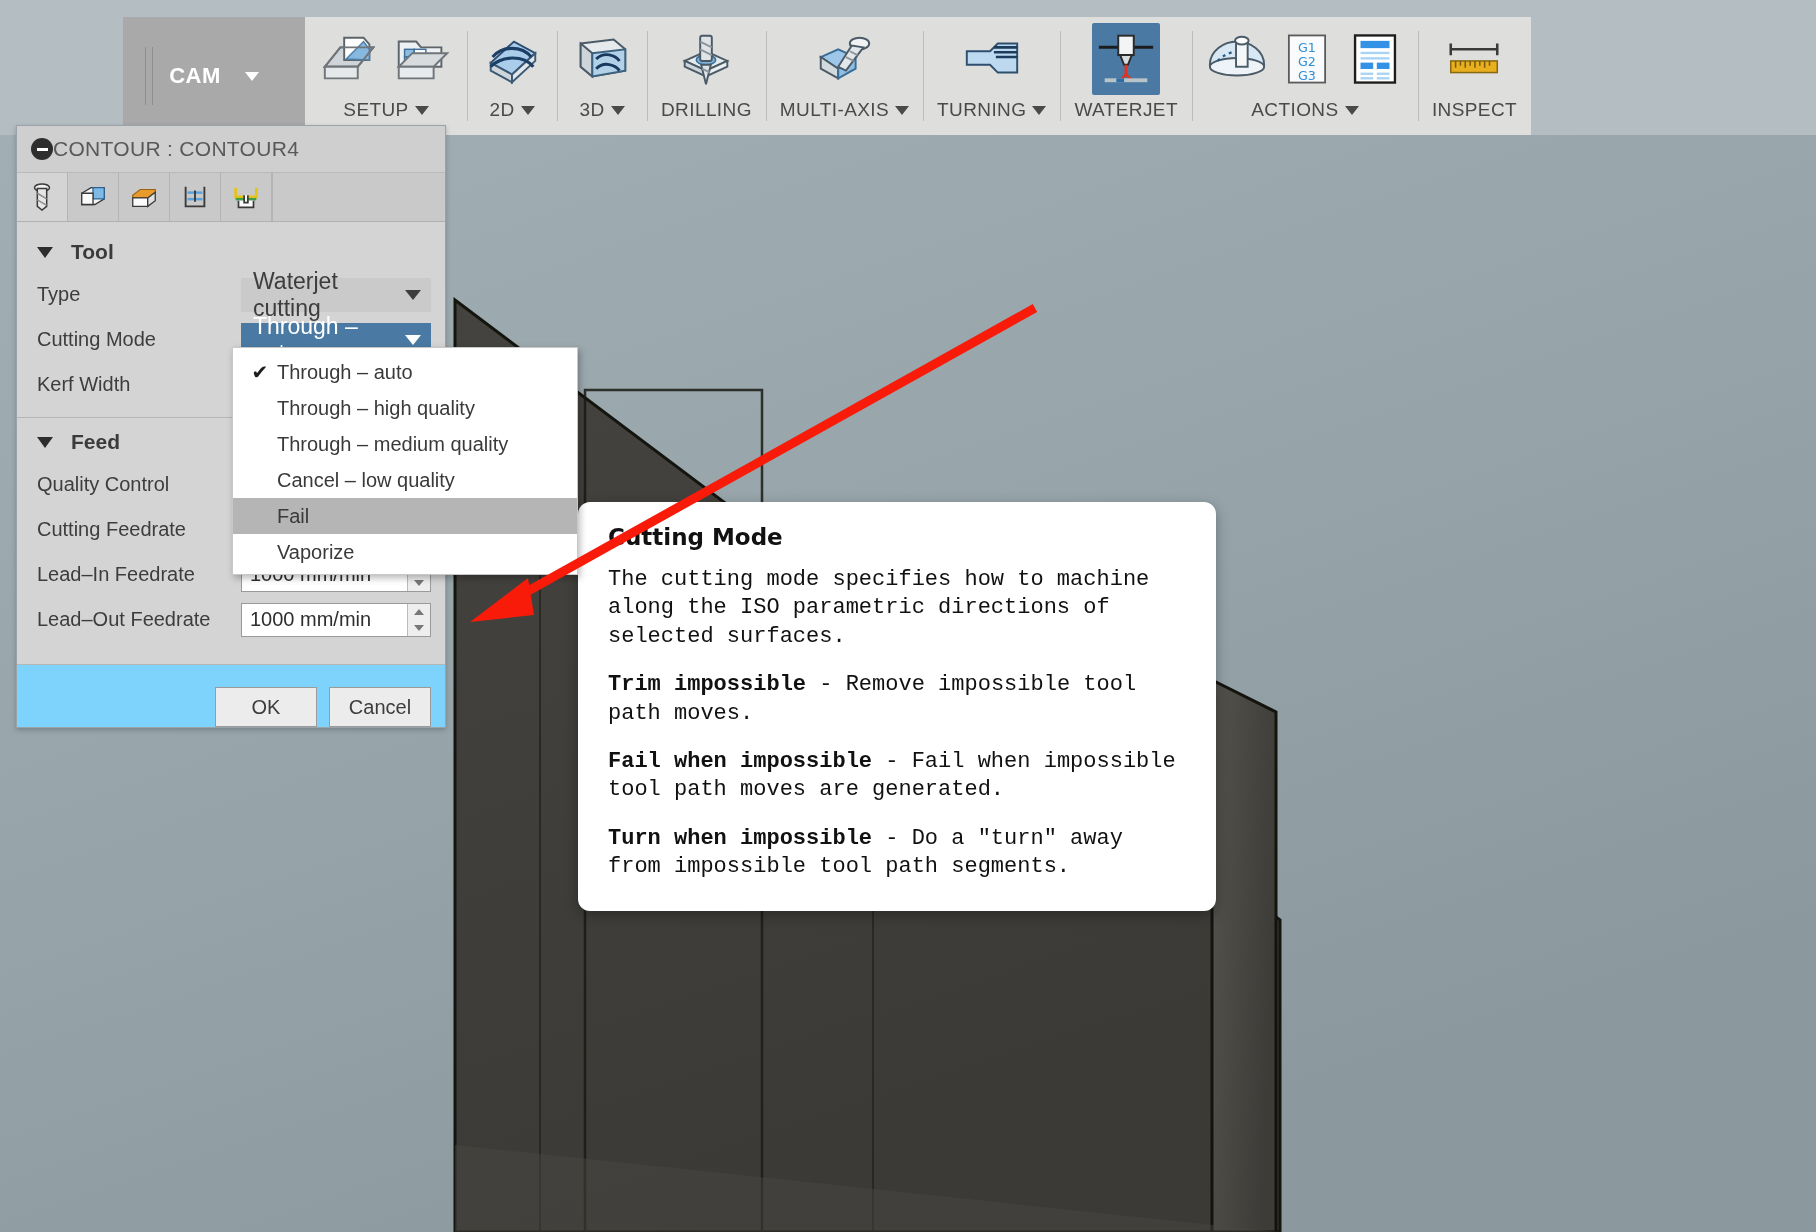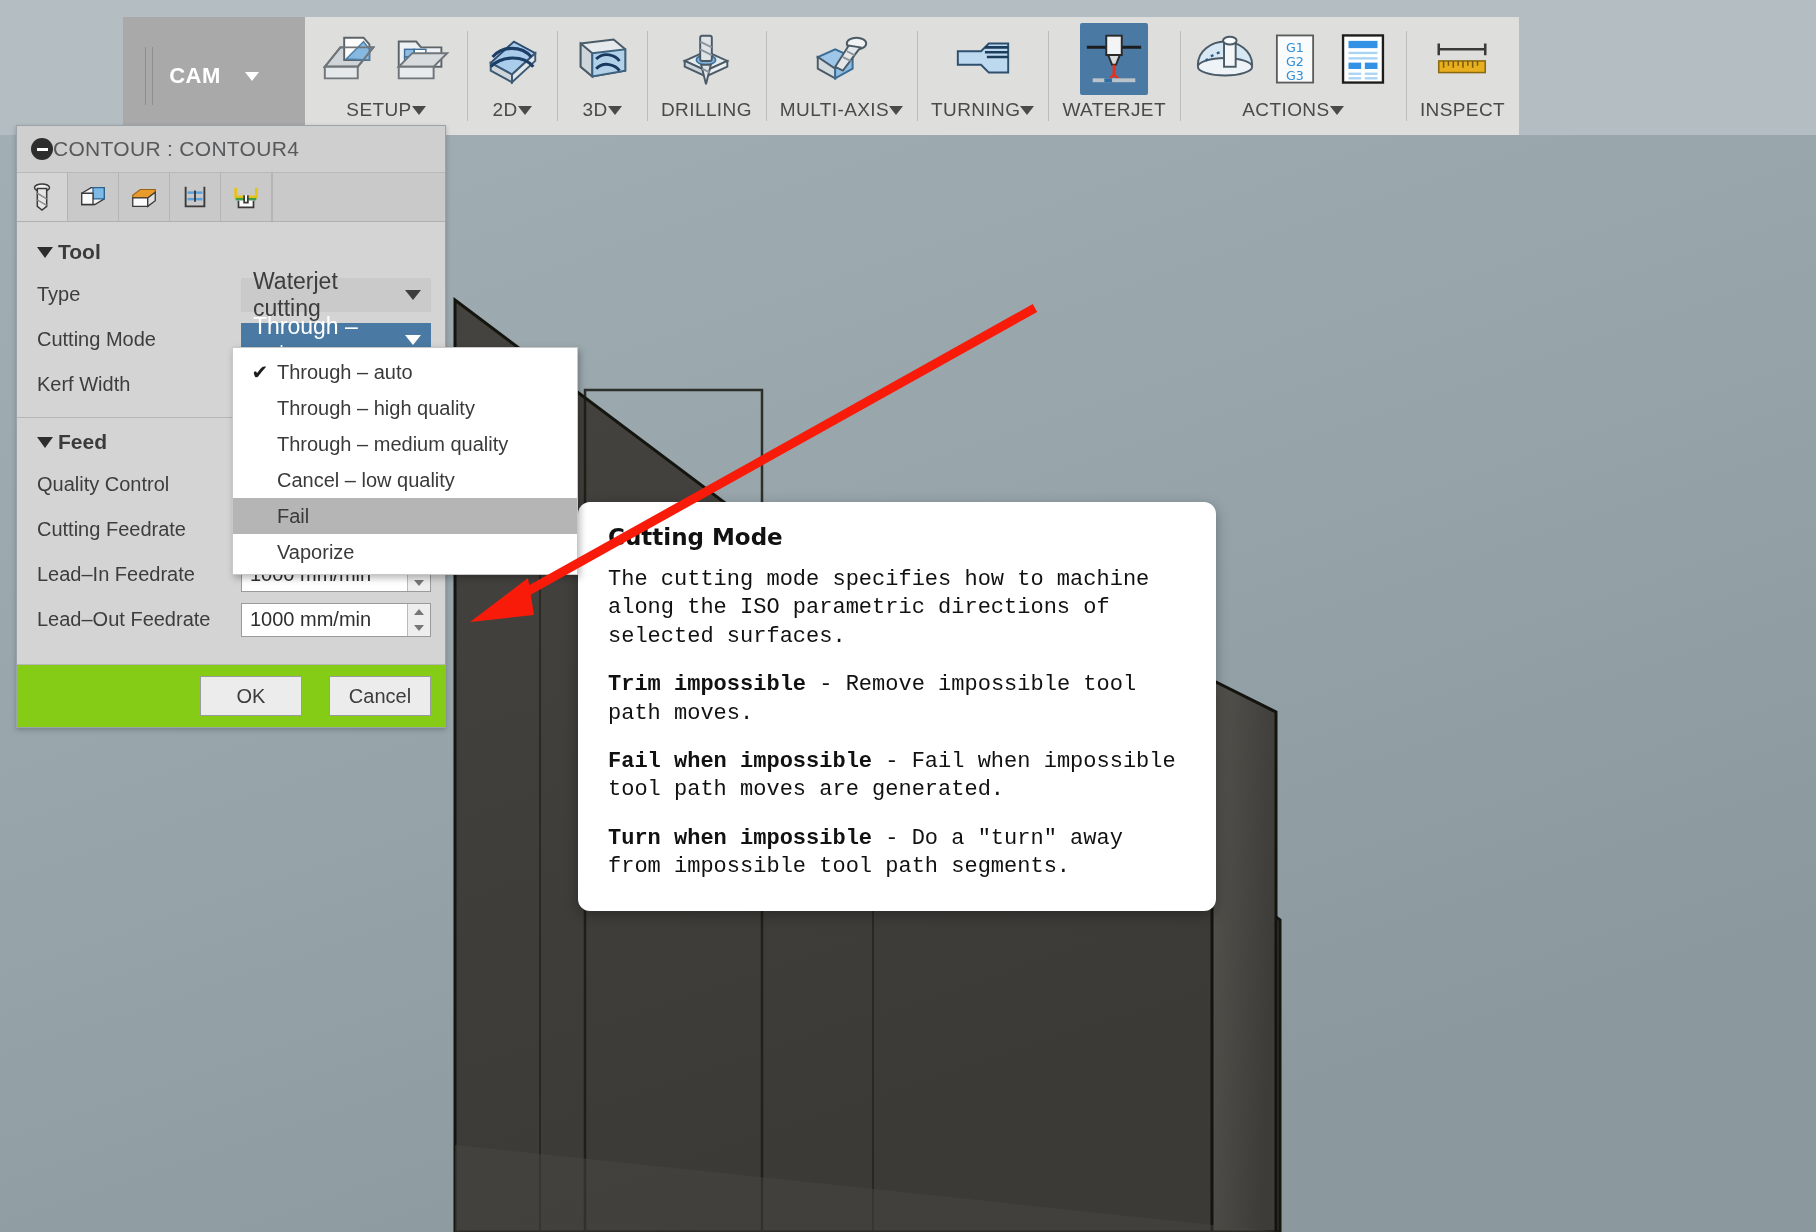--- a/index.html
+++ b/index.html
@@ -26,21 +26,21 @@
   .cam-bars i:nth-child(1){left:0;}
   .cam-bars i:nth-child(2){left:7px;}
   .cam-label{color:#fff;font-size:22px;font-weight:600;letter-spacing:.5px;
     display:flex;align-items:center;gap:24px;}
   .panel{background:#dededd;display:flex;align-items:stretch;}
   .grp{display:flex;flex-direction:column;align-items:center;justify-content:flex-start;
     padding:6px 14px 0;position:relative;}
   .grp.sep::before{content:"";position:absolute;left:0;top:14px;bottom:14px;width:1px;background:#bcbcbc;}
   .icons-row{display:flex;align-items:center;gap:10px;height:72px;}
   .grp-label{font-size:19px;color:#4a4a4a;letter-spacing:.4px;display:flex;
-    align-items:center;margin-top:4px;font-family:"Liberation Sans",sans-serif;}
+    align-items:center;gap:6px;margin-top:4px;font-family:"Liberation Sans",sans-serif;}
   .caret{width:0;height:0;border-left:7px solid transparent;border-right:7px solid transparent;
     border-top:9px solid currentColor;display:inline-block;}
   .caret.white{border-top-color:#fff;}
   .ic{width:62px;height:62px;}
   .ic.small{width:58px;height:58px;}
   .wj-sel{background:#4a7aa3;padding:3px;border-radius:2px;}
 
   
   #dialog{position:absolute;left:16px;top:125px;width:428px;z-index:60;
     background:#d4d4d4;border:1px solid #9aa3a8;box-shadow:0 2px 5px rgba(0,0,0,.22);}
@@ -50,43 +50,43 @@
     display:flex;align-items:center;justify-content:center;}
   .minus-btn span{display:block;width:11px;height:3px;background:#fff;}
   #dlgTitleTxt{font-size:21px;color:#58595b;letter-spacing:.3px;}
   #tabs{display:flex;height:48px;background:#c9c9c9;border-bottom:1px solid #b0b0b0;}
   .tab{width:50px;display:flex;align-items:center;justify-content:center;
     border-right:1px solid #b4b4b4;}
   .tab.active{background:#d4d4d4;}
   .tab svg{width:30px;height:30px;}
   .tabs-fill{flex:1;border-left:1px solid #b4b4b4;}
   #dlgBody{padding:10px 0 4px 0;}
-  .section-hdr{display:flex;align-items:center;gap:5px;padding:8px 0 8px 20px;
+  .section-hdr{display:flex;align-items:center;gap:18px;padding:8px 0 8px 20px;
     font-size:21px;font-weight:bold;color:#3b3b3b;}
   .tri{width:0;height:0;border-left:8px solid transparent;border-right:8px solid transparent;
     border-top:11px solid #2d2d2d;}
   .row{display:flex;align-items:center;height:45px;padding:0 14px 0 20px;}
   .row .lbl{font-size:20px;color:#3d3d3d;flex:1;}
   .ctl{width:190px;height:34px;display:flex;align-items:center;}
   .combo{width:100%;height:34px;background:#cacaca;border:0;display:flex;align-items:center;
     justify-content:center;padding:0 10px 0 12px;font-size:23px;color:#3d3d3d;box-sizing:border-box;}
   .combo.sel{background:#4a7aa3;color:#fff;}
   .combo .cd{width:0;height:0;border-left:8px solid transparent;border-right:8px solid transparent;
     border-top:10px solid currentColor;}
   .spin{width:100%;height:34px;background:#fff;border:1px solid #9a9a9a;display:flex;
     align-items:center;box-sizing:border-box;}
   .spin .val{flex:1;font-size:20px;color:#2e2e2e;padding-left:8px;}
   .spin .arrows{width:22px;height:100%;border-left:1px solid #bbb;display:flex;
     flex-direction:column;background:#eeeeee;}
   .spin .arrows div{flex:1;display:flex;align-items:center;justify-content:center;}
   .ar-up{width:0;height:0;border-left:5px solid transparent;border-right:5px solid transparent;border-bottom:6px solid #777;}
   .ar-dn{width:0;height:0;border-left:5px solid transparent;border-right:5px solid transparent;border-top:6px solid #777;}
   .divider{height:1px;background:#b6b6b6;margin:10px 0 4px 0;}
-  #dlgFooter{border-top:1px solid #b6b6b6;background:#84cc16;height:62px;
-    display:flex;align-items:center;justify-content:flex-end;gap:27px;padding-right:14px;}
+  #dlgFooter{border-top:1px solid #b6b6b6;background:#7dd3fc;height:62px;
+    display:flex;align-items:flex-end;justify-content:flex-end;gap:12px;padding-right:14px;}
   .btn{min-width:100px;height:38px;background:#ececec;border:1px solid #9b9b9b;
     font-size:20px;color:#3d3d3d;display:flex;align-items:center;justify-content:center;}
 
   
   #menu{position:absolute;left:232px;top:347px;width:344px;background:#fff;z-index:90;
     border:1px solid #c8c8c8;box-shadow:2px 3px 7px rgba(0,0,0,.28);padding:6px 0 4px 0;}
   .mi{height:36px;display:flex;align-items:center;font-size:20px;color:#3a3a3a;padding-left:10px;}
   .mi .ck{width:34px;font-size:20px;color:#1d1d1d;text-align:center;}
   .mi.hl{background:#b5b5b5;}
 

